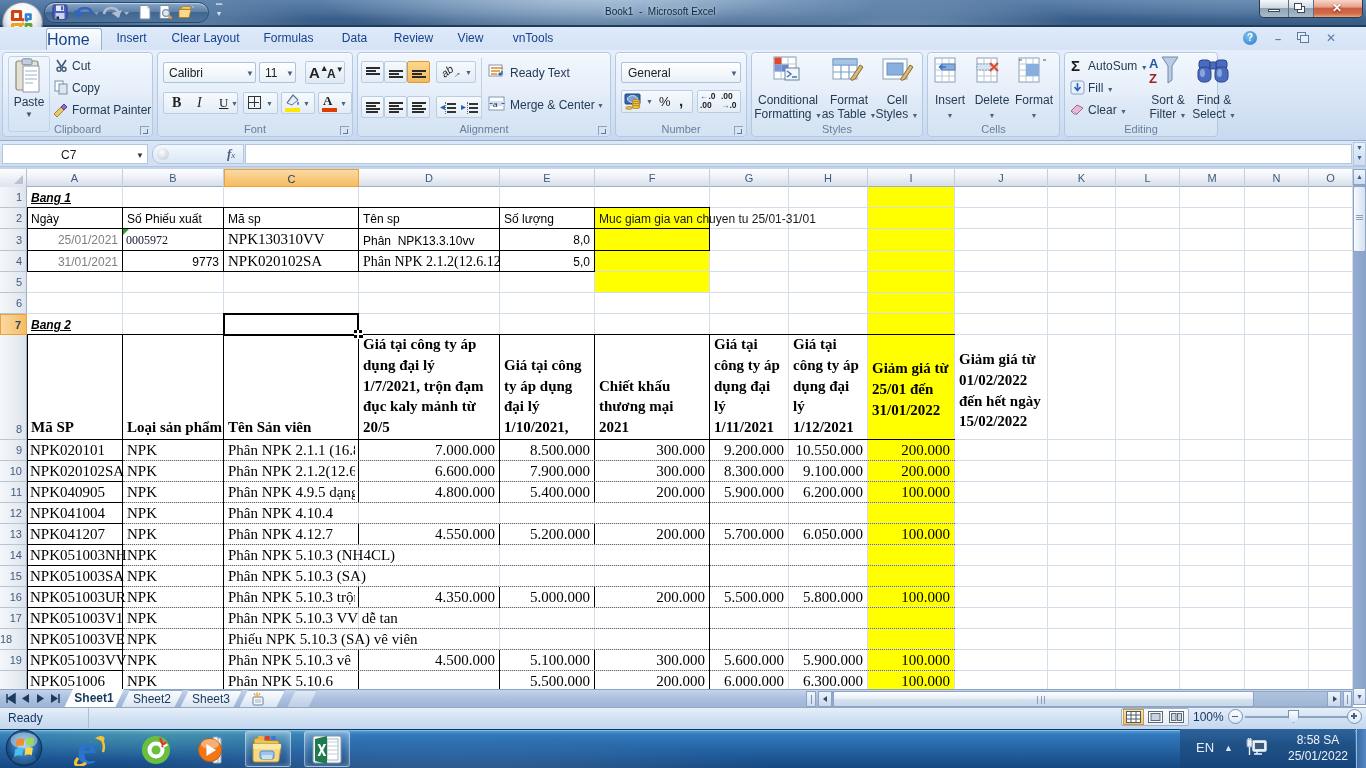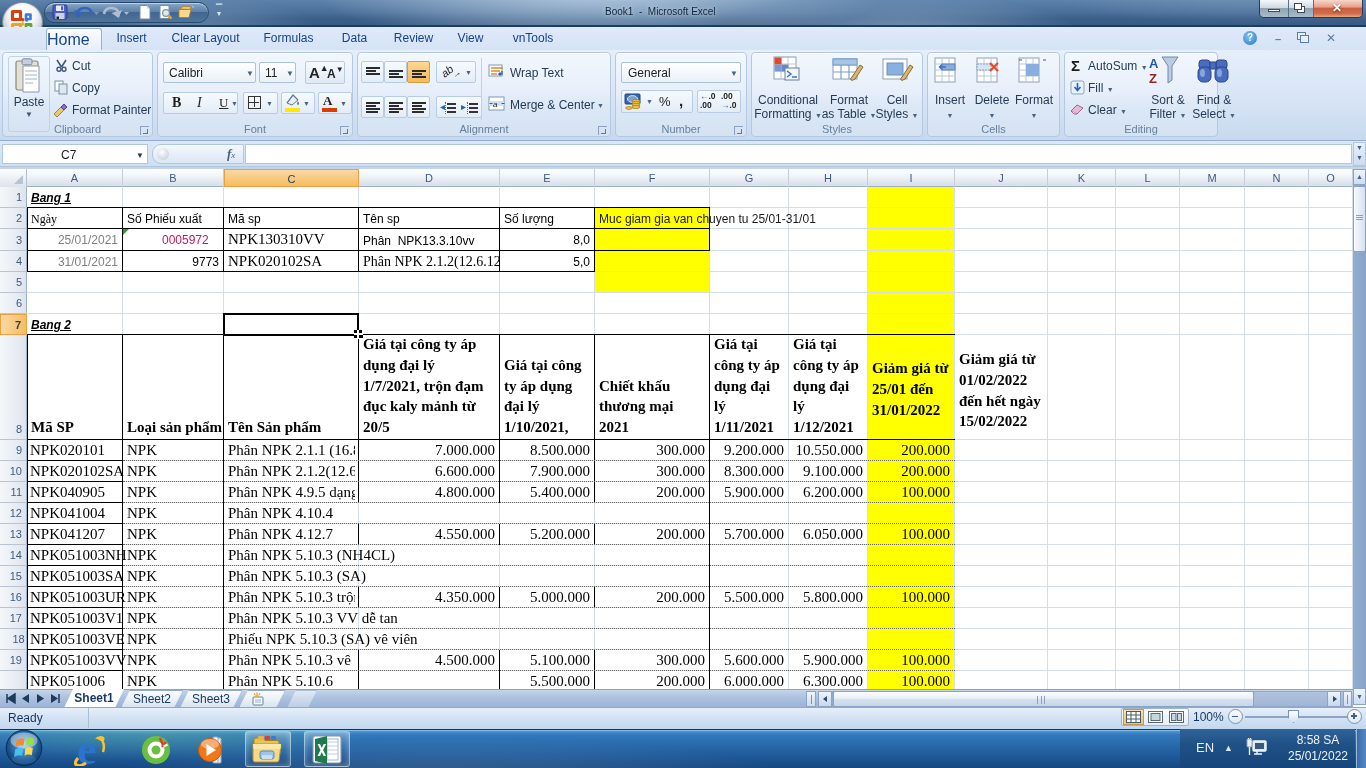--- a/index.html
+++ b/index.html
@@ -230,21 +230,21 @@
       <div class="ab" style="left:2px;top:5px;width:9px;height:2px;background:#333"></div>
       <div class="ab" style="left:2px;top:9px;width:9px;height:2px;background:#333"></div>
     </div>
 </div>
 <div class="ab" style="left:481px;top:58px;width:1px;height:62px;background:#c2d2e6"></div>
 <svg class="ab" style="left:488px;top:64px" width="17" height="16" viewBox="0 0 17 16">
  <rect x="1" y="1" width="13" height="11" fill="#fff" stroke="#8198b2"></rect>
  <path d="M3 4 h12 M3 7 h9 M3 10 h6" stroke="#d88c2c" stroke-width="1.6"></path>
  <path d="M14 7 v3 h-3 l1.5 -1.5 M12.5 11.5 l-1.5 -1.5" stroke="#30649f" stroke-width="1.3" fill="none"></path>
 </svg>
-<div class="ab" style="left:510px;top:66px;font-size:12px;color:#253b54">Wrap Text</div>
+<div class="ab" style="left:510px;top:66px;font-size:12px;color:#253b54">Ready Text</div>
 <svg class="ab" style="left:488px;top:96px" width="18" height="17" viewBox="0 0 18 17">
  <rect x="1" y="1" width="15" height="13" fill="#fff" stroke="#8198b2"></rect>
  <rect x="1" y="5" width="15" height="5" fill="#cfe0f2"></rect>
  <text x="5" y="10.5" font-size="8" font-style="italic" fill="#222">a</text>
  <path d="M1.5 7.5 h3 M16.5 7.5 h-3" stroke="#30649f" stroke-width="1.2"></path>
 </svg>
 <div class="ab" style="left:510px;top:98px;font-size:12px;color:#253b54">Merge &amp; Center</div>
 <div class="ab" style="left:597px;top:102px;font-size:7px;color:#4a637f">▼</div>
 
 <div class="ab" style="left:621px;top:62px;width:120px;height:21px;background:linear-gradient(180deg,#fff,#e9f0f8);border:1px solid #abc1dc;border-radius:2px;font-size:12px;color:#222;padding:3px 0 0 6px">General</div>
@@ -383,21 +383,21 @@
 <div class="ab" style="left:0;top:335px;width:27px;height:105px;border-bottom:1px solid #b8c4d2;font-size:11px;color:#3e5a7e;text-align:right;padding:88px 5px 0 0">8</div>
 <div class="ab" style="left:0;top:440px;width:27px;height:21px;border-bottom:1px solid #b8c4d2;font-size:11px;color:#3e5a7e;text-align:right;padding:4px 5px 0 0">9</div>
 <div class="ab" style="left:0;top:461px;width:27px;height:21px;border-bottom:1px solid #b8c4d2;font-size:11px;color:#3e5a7e;text-align:right;padding:4px 5px 0 0">10</div>
 <div class="ab" style="left:0;top:482px;width:27px;height:21px;border-bottom:1px solid #b8c4d2;font-size:11px;color:#3e5a7e;text-align:right;padding:4px 5px 0 0">11</div>
 <div class="ab" style="left:0;top:503px;width:27px;height:21px;border-bottom:1px solid #b8c4d2;font-size:11px;color:#3e5a7e;text-align:right;padding:4px 5px 0 0">12</div>
 <div class="ab" style="left:0;top:524px;width:27px;height:21px;border-bottom:1px solid #b8c4d2;font-size:11px;color:#3e5a7e;text-align:right;padding:4px 5px 0 0">13</div>
 <div class="ab" style="left:0;top:545px;width:27px;height:21px;border-bottom:1px solid #b8c4d2;font-size:11px;color:#3e5a7e;text-align:right;padding:4px 5px 0 0">14</div>
 <div class="ab" style="left:0;top:566px;width:27px;height:21px;border-bottom:1px solid #b8c4d2;font-size:11px;color:#3e5a7e;text-align:right;padding:4px 5px 0 0">15</div>
 <div class="ab" style="left:0;top:587px;width:27px;height:21px;border-bottom:1px solid #b8c4d2;font-size:11px;color:#3e5a7e;text-align:right;padding:4px 5px 0 0">16</div>
 <div class="ab" style="left:0;top:608px;width:27px;height:21px;border-bottom:1px solid #b8c4d2;font-size:11px;color:#3e5a7e;text-align:right;padding:4px 5px 0 0">17</div>
-<div class="ab" style="left:0;top:629px;width:42px;height:21px;border-bottom:1px solid #b8c4d2;font-size:11px;color:#3e5a7e;text-align:center;padding:4px 5px 16px 0">18</div>
+<div class="ab" style="left:0;top:629px;width:42px;height:21px;border-bottom:1px solid #b8c4d2;font-size:11px;color:#3e5a7e;text-align:left;padding:4px 5px 16px 0">18</div>
 <div class="ab" style="left:0;top:650px;width:27px;height:21px;border-bottom:1px solid #b8c4d2;font-size:11px;color:#3e5a7e;text-align:right;padding:4px 5px 0 0">19</div>
 <div class="ab" style="left:0;top:697px;width:27px;height:18px;border-bottom:1px solid #8b5cf6;font-size:11px;color:#3e5a7e;text-align:right;padding:1px 3px 0 0">20</div>
 <div class="ab" id="cells" style="left:27px;top:187px;width:1326px;height:502px;overflow:hidden;background:#fff">
     <div class="ab" style="left:841px;top:0;width:87px;height:502px;background:#ffff00"></div>
     <div class="ab" style="left:568px;top:21px;width:115px;height:85px;background:#ffff00"></div>
     <div class="ab" style="left:95px;top:0;width:1px;height:502px;background:#d4dde9"></div>
     <div class="ab" style="left:196px;top:0;width:1px;height:502px;background:#d4dde9"></div>
     <div class="ab" style="left:331px;top:0;width:1px;height:502px;background:#d4dde9"></div>
     <div class="ab" style="left:472px;top:0;width:1px;height:502px;background:#d4dde9"></div>
     <div class="ab" style="left:567px;top:0;width:1px;height:502px;background:#d4dde9"></div>
@@ -493,41 +493,41 @@
     <div class="ab" style="left:96px;top:399px;width:832px;height:0;border-top:1px dotted #666"></div>
     <div class="ab" style="left:0px;top:420px;width:96px;height:1px;background:#000"></div>
     <div class="ab" style="left:96px;top:420px;width:832px;height:0;border-top:1px dotted #666"></div>
     <div class="ab" style="left:0px;top:441px;width:96px;height:1px;background:#000"></div>
     <div class="ab" style="left:96px;top:441px;width:832px;height:0;border-top:1px dotted #666"></div>
     <div class="ab" style="left:0px;top:462px;width:96px;height:1px;background:#000"></div>
     <div class="ab" style="left:96px;top:462px;width:832px;height:0;border-top:1px dotted #666"></div>
     <div class="ab" style="left:0px;top:483px;width:96px;height:1px;background:#000"></div>
     <div class="ab" style="left:96px;top:483px;width:832px;height:0;border-top:1px dotted #666"></div>
     <div class="ab" style="left:4px;top:4px;font-weight:bold;font-family:'Liberation Sans',sans-serif;font-size:12px;color:#000;white-space:pre;font-style:italic;text-decoration:underline">Bang 1</div>
-    <div class="ab" style="left:4px;top:25px;font-family:Liberation Serif, serif;font-size:12px;color:#000;white-space:pre;">Ngày</div>
+    <div class="ab" style="left:4px;top:25px;font-family:Liberation Sans, sans-serif;font-size:12px;color:#000;white-space:pre;">Ngày</div>
     <div class="ab" style="left:100px;top:25px;font-family:'Liberation Sans',sans-serif;font-size:12px;color:#000;white-space:pre;">Số Phiếu xuất</div>
     <div class="ab" style="left:201px;top:25px;font-family:'Liberation Sans',sans-serif;font-size:12px;color:#000;white-space:pre;">Mã sp</div>
     <div class="ab" style="left:336px;top:25px;font-family:'Liberation Sans',sans-serif;font-size:12px;color:#000;white-space:pre;">Tên sp</div>
     <div class="ab" style="left:477px;top:25px;font-family:'Liberation Sans',sans-serif;font-size:12px;color:#000;white-space:pre;">Số lượng</div>
     <div class="ab" style="left:572px;top:25px;font-family:'Liberation Sans',sans-serif;font-size:12px;color:#1a1a1a;white-space:pre;">Muc giam gia van chuyen tu 25/01-31/01</div>
     <div class="ab" style="left:0px;top:46px;width:91px;text-align:right;font-family:'Liberation Sans',sans-serif;font-size:12px;color:#808080;white-space:pre;">25/01/2021</div>
-    <div class="ab" style="left:99px;top:46px;font-family:Liberation Sans, sans-serif;font-size:12px;color:#be185d;white-space:pre;margin-left:36px;">0005972</div>
+    <div class="ab" style="left:99px;top:46px;font-family:Liberation Serif, serif;font-size:12px;color:#0f172a;white-space:pre;">0005972</div>
     <div class="ab" style="left:201px;top:44px;font-family:'Liberation Serif',serif;font-size:15px;color:#000;white-space:pre;">NPK130310VV</div>
     <div class="ab" style="left:336px;top:47px;font-family:'Liberation Sans',sans-serif;font-size:12px;color:#000;white-space:pre;">Phân  NPK13.3.10vv</div>
     <div class="ab" style="left:0px;top:46px;width:563px;text-align:right;font-family:'Liberation Sans',sans-serif;font-size:12px;color:#000;white-space:pre;">8,0</div>
     <div class="ab" style="left:0px;top:68px;width:91px;text-align:right;font-family:'Liberation Sans',sans-serif;font-size:12px;color:#808080;white-space:pre;">31/01/2021</div>
     <div class="ab" style="left:0px;top:68px;width:192px;text-align:right;font-family:'Liberation Sans',sans-serif;font-size:12px;color:#000;white-space:pre;">9773</div>
     <div class="ab" style="left:201px;top:66px;font-family:'Liberation Serif',serif;font-size:15px;color:#000;white-space:pre;">NPK020102SA</div>
     <div class="ab" style="left:336px;top:67px;font-family:'Liberation Serif',serif;font-size:14px;color:#000;white-space:pre;">Phân NPK 2.1.2(12.6.12</div>
     <div class="ab" style="left:0px;top:68px;width:563px;text-align:right;font-family:'Liberation Sans',sans-serif;font-size:12px;color:#000;white-space:pre;">5,0</div>
     <div class="ab" style="left:96px;top:42px;width:0;height:0;border-right:6px solid transparent;border-top:6px solid #2e9e2e"></div>
     <div class="ab" style="left:4px;top:131px;font-weight:bold;font-family:'Liberation Sans',sans-serif;font-size:12px;color:#000;white-space:pre;font-style:italic;text-decoration:underline">Bang 2</div>
     <div class="ab" style="left:4px;top:230.2px;font-family:'Liberation Serif',serif;font-weight:bold;font-size:15px;line-height:20.8px;color:#000;white-space:pre">Mã SP</div>
     <div class="ab" style="left:100px;top:230.2px;font-family:'Liberation Serif',serif;font-weight:bold;font-size:15px;line-height:20.8px;color:#000;white-space:pre">Loại sản phẩm</div>
-    <div class="ab" style="left:201px;top:230.2px;font-family:'Liberation Serif',serif;font-weight:bold;font-size:15px;line-height:20.8px;color:#000;white-space:pre">Tên Sản phẩm</div>
+    <div class="ab" style="left:201px;top:230.2px;font-family:'Liberation Serif',serif;font-weight:bold;font-size:15px;line-height:20.8px;color:#000;white-space:pre">Tên Sản viên</div>
     <div class="ab" style="left:336px;top:147.0px;font-family:'Liberation Serif',serif;font-weight:bold;font-size:15px;line-height:20.8px;color:#000;white-space:pre">Giá tại công ty áp<br>dụng đại lý<br>1/7/2021, trộn đạm<br>đục kaly mảnh từ<br>20/5</div>
     <div class="ab" style="left:477px;top:167.8px;font-family:'Liberation Serif',serif;font-weight:bold;font-size:15px;line-height:20.8px;color:#000;white-space:pre">Giá tại công<br>ty áp dụng<br>đại lý<br>1/10/2021,</div>
     <div class="ab" style="left:572px;top:188.6px;font-family:'Liberation Serif',serif;font-weight:bold;font-size:15px;line-height:20.8px;color:#000;white-space:pre">Chiết khấu<br>thương mại<br>2021</div>
     <div class="ab" style="left:687px;top:147.0px;font-family:'Liberation Serif',serif;font-weight:bold;font-size:15px;line-height:20.8px;color:#000;white-space:pre">Giá tại<br>công ty áp<br>dụng đại<br>lý<br>1/11/2021</div>
     <div class="ab" style="left:766px;top:147.0px;font-family:'Liberation Serif',serif;font-weight:bold;font-size:15px;line-height:20.8px;color:#000;white-space:pre">Giá tại<br>công ty áp<br>dụng đại<br>lý<br>1/12/2021</div>
     <div class="ab" style="left:845px;top:171px;font-family:'Liberation Serif',serif;font-weight:bold;font-size:15px;line-height:20.8px;color:#000;white-space:pre">Giảm giá từ<br>25/01 đến<br>31/01/2022</div>
     <div class="ab" style="left:932px;top:162px;font-family:'Liberation Serif',serif;font-weight:bold;font-size:15px;line-height:20.8px;color:#000;white-space:pre">Giảm giá từ<br>01/02/2022<br>đến hết ngày<br>15/02/2022</div>
     <div class="ab" style="left:3px;top:255px;font-family:'Liberation Serif',serif;font-size:15px;color:#000;white-space:pre;">NPK020101</div>
     <div class="ab" style="left:100px;top:255px;font-family:'Liberation Serif',serif;font-size:15px;color:#000;white-space:pre;">NPK</div>
     <div class="ab" style="left:201px;top:255px;width:127px;overflow:hidden;font-family:'Liberation Serif',serif;font-size:15px;white-space:pre">Phân NPK 2.1.1 (16.8</div>

